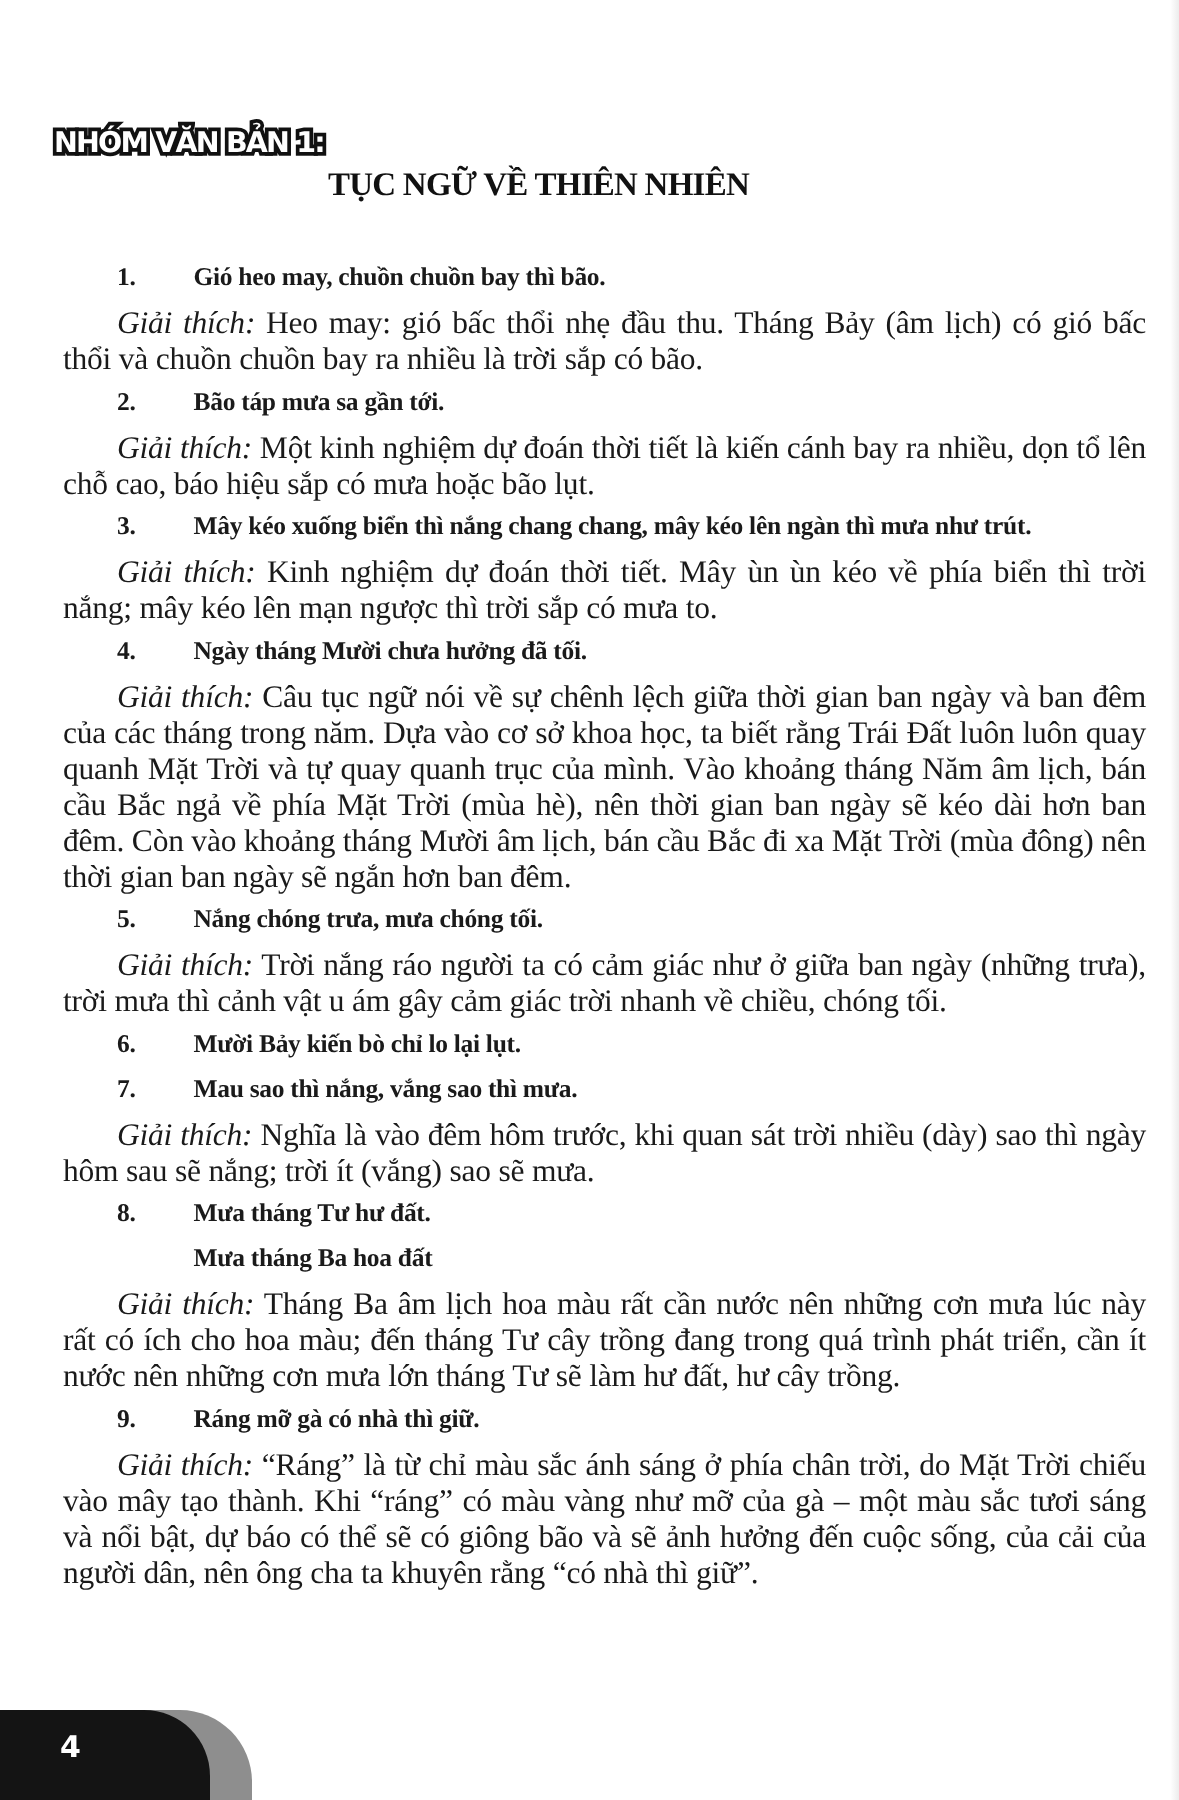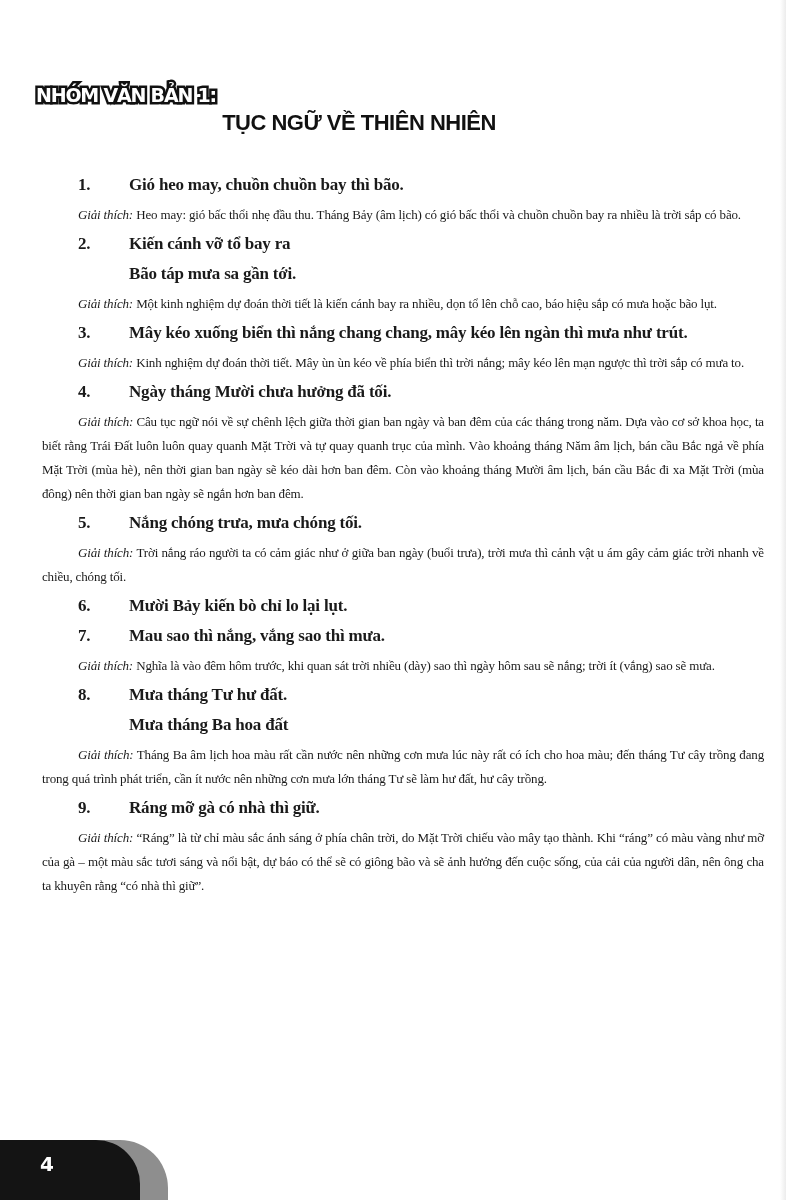--- a/index.html
+++ b/index.html
@@ -18,37 +18,37 @@
     font-family: "DejaVu Sans", sans-serif; font-weight: bold;
     font-size: 19px; letter-spacing: -1.2px;
     color: #ffffff;
     -webkit-text-stroke: 5px #111111;
     paint-order: stroke fill;
     white-space: nowrap;
   }
   .page-title {
     position: absolute; left: 0; width: 698px; top: 110px;
     text-align: center; padding-left: 20px; box-sizing: border-box;
-    font-family: Liberation Sans, sans-serif; font-weight: bold;
+    font-family: Liberation Serif, serif; font-weight: bold;
     font-size: 22px; letter-spacing: -0.5px; color: #111111;
   }
   .content {
     position: absolute; left: 42px; top: 168px; width: 722px;
   }
   .item-head {
     display: flex; font-weight: bold; font-size: 17px;
     line-height: 24px; margin-top: 5px; margin-bottom: 6px;
     letter-spacing: -0.2px;
   }
   .item-head .num { width: 63px; text-align: right; padding-right: 0; box-sizing: border-box; }
   .item-head .num span { display: inline-block; width: 27px; text-align: left; }
   .item-head .lines { flex: 1; margin-left: 24px; }
   .item-head .line + .line { margin-top: 6px; }
   .explain {
-    font-size: 13px; line-height: 24px; text-indent: 36px;
+    font-size: 21px; line-height: 24px; text-indent: 36px;
     text-align: justify; letter-spacing: -0.15px; margin-bottom: 2px;
   }
   .explain .label { font-style: italic; }
   .page-tab {
     position: absolute; left: 0; top: 1140px; width: 170px; height: 60px;
   }
   .page-tab .outer {
     position: absolute; left: 0; top: 0; width: 168px; height: 80px;
     background: #8e8e8e; border-top-right-radius: 48px;
   }
@@ -79,21 +79,20 @@
         <div class="line">Gió heo may, chuồn chuồn bay thì bão.</div>
       </div>
     </div>
     <div class="explain"><span class="label">Giải thích:</span> <span>Heo may: gió bấc thổi nhẹ đầu thu. Tháng Bảy (âm lịch) có gió bấc thổi và chuồn chuồn bay ra nhiều là trời sắp có bão.</span></div>
   </div>
 
   <div>
     <div class="item-head">
       <div class="num"><span>2.</span></div>
       <div class="lines">
-        <div class="line">Kiến cánh vỡ tổ bay ra</div>
         <div class="line">Bão táp mưa sa gần tới.</div>
       </div>
     </div>
     <div class="explain"><span class="label">Giải thích:</span> <span>Một kinh nghiệm dự đoán thời tiết là kiến cánh bay ra nhiều, dọn tổ lên chỗ cao, báo hiệu sắp có mưa hoặc bão lụt.</span></div>
   </div>
 
   <div>
     <div class="item-head">
       <div class="num"><span>3.</span></div>
       <div class="lines">
@@ -113,21 +112,21 @@
     <div class="explain"><span class="label">Giải thích:</span> <span>Câu tục ngữ nói về sự chênh lệch giữa thời gian ban ngày và ban đêm của các tháng trong năm. Dựa vào cơ sở khoa học, ta biết rằng Trái Đất luôn luôn quay quanh Mặt Trời và tự quay quanh trục của mình. Vào khoảng tháng Năm âm lịch, bán cầu Bắc ngả về phía Mặt Trời (mùa hè), nên thời gian ban ngày sẽ kéo dài hơn ban đêm. Còn vào khoảng tháng Mười âm lịch, bán cầu Bắc đi xa Mặt Trời (mùa đông) nên thời gian ban ngày sẽ ngắn hơn ban đêm.</span></div>
   </div>
 
   <div>
     <div class="item-head">
       <div class="num"><span>5.</span></div>
       <div class="lines">
         <div class="line">Nắng chóng trưa, mưa chóng tối.</div>
       </div>
     </div>
-    <div class="explain"><span class="label">Giải thích:</span> <span>Trời nắng ráo người ta có cảm giác như ở giữa ban ngày (buổi trưa), trời mưa thì cảnh vật u ám gây cảm giác trời nhanh về chiều, chóng tối.</span></div>
+    <div class="explain"><span class="label">Giải thích:</span> <span>Trời nắng ráo người ta có cảm giác như ở giữa ban ngày (những trưa), trời mưa thì cảnh vật u ám gây cảm giác trời nhanh về chiều, chóng tối.</span></div>
   </div>
 
   <div>
     <div class="item-head">
       <div class="num"><span>6.</span></div>
       <div class="lines">
         <div class="line">Mười Bảy kiến bò chỉ lo lại lụt.</div>
       </div>
     </div>
   </div>

